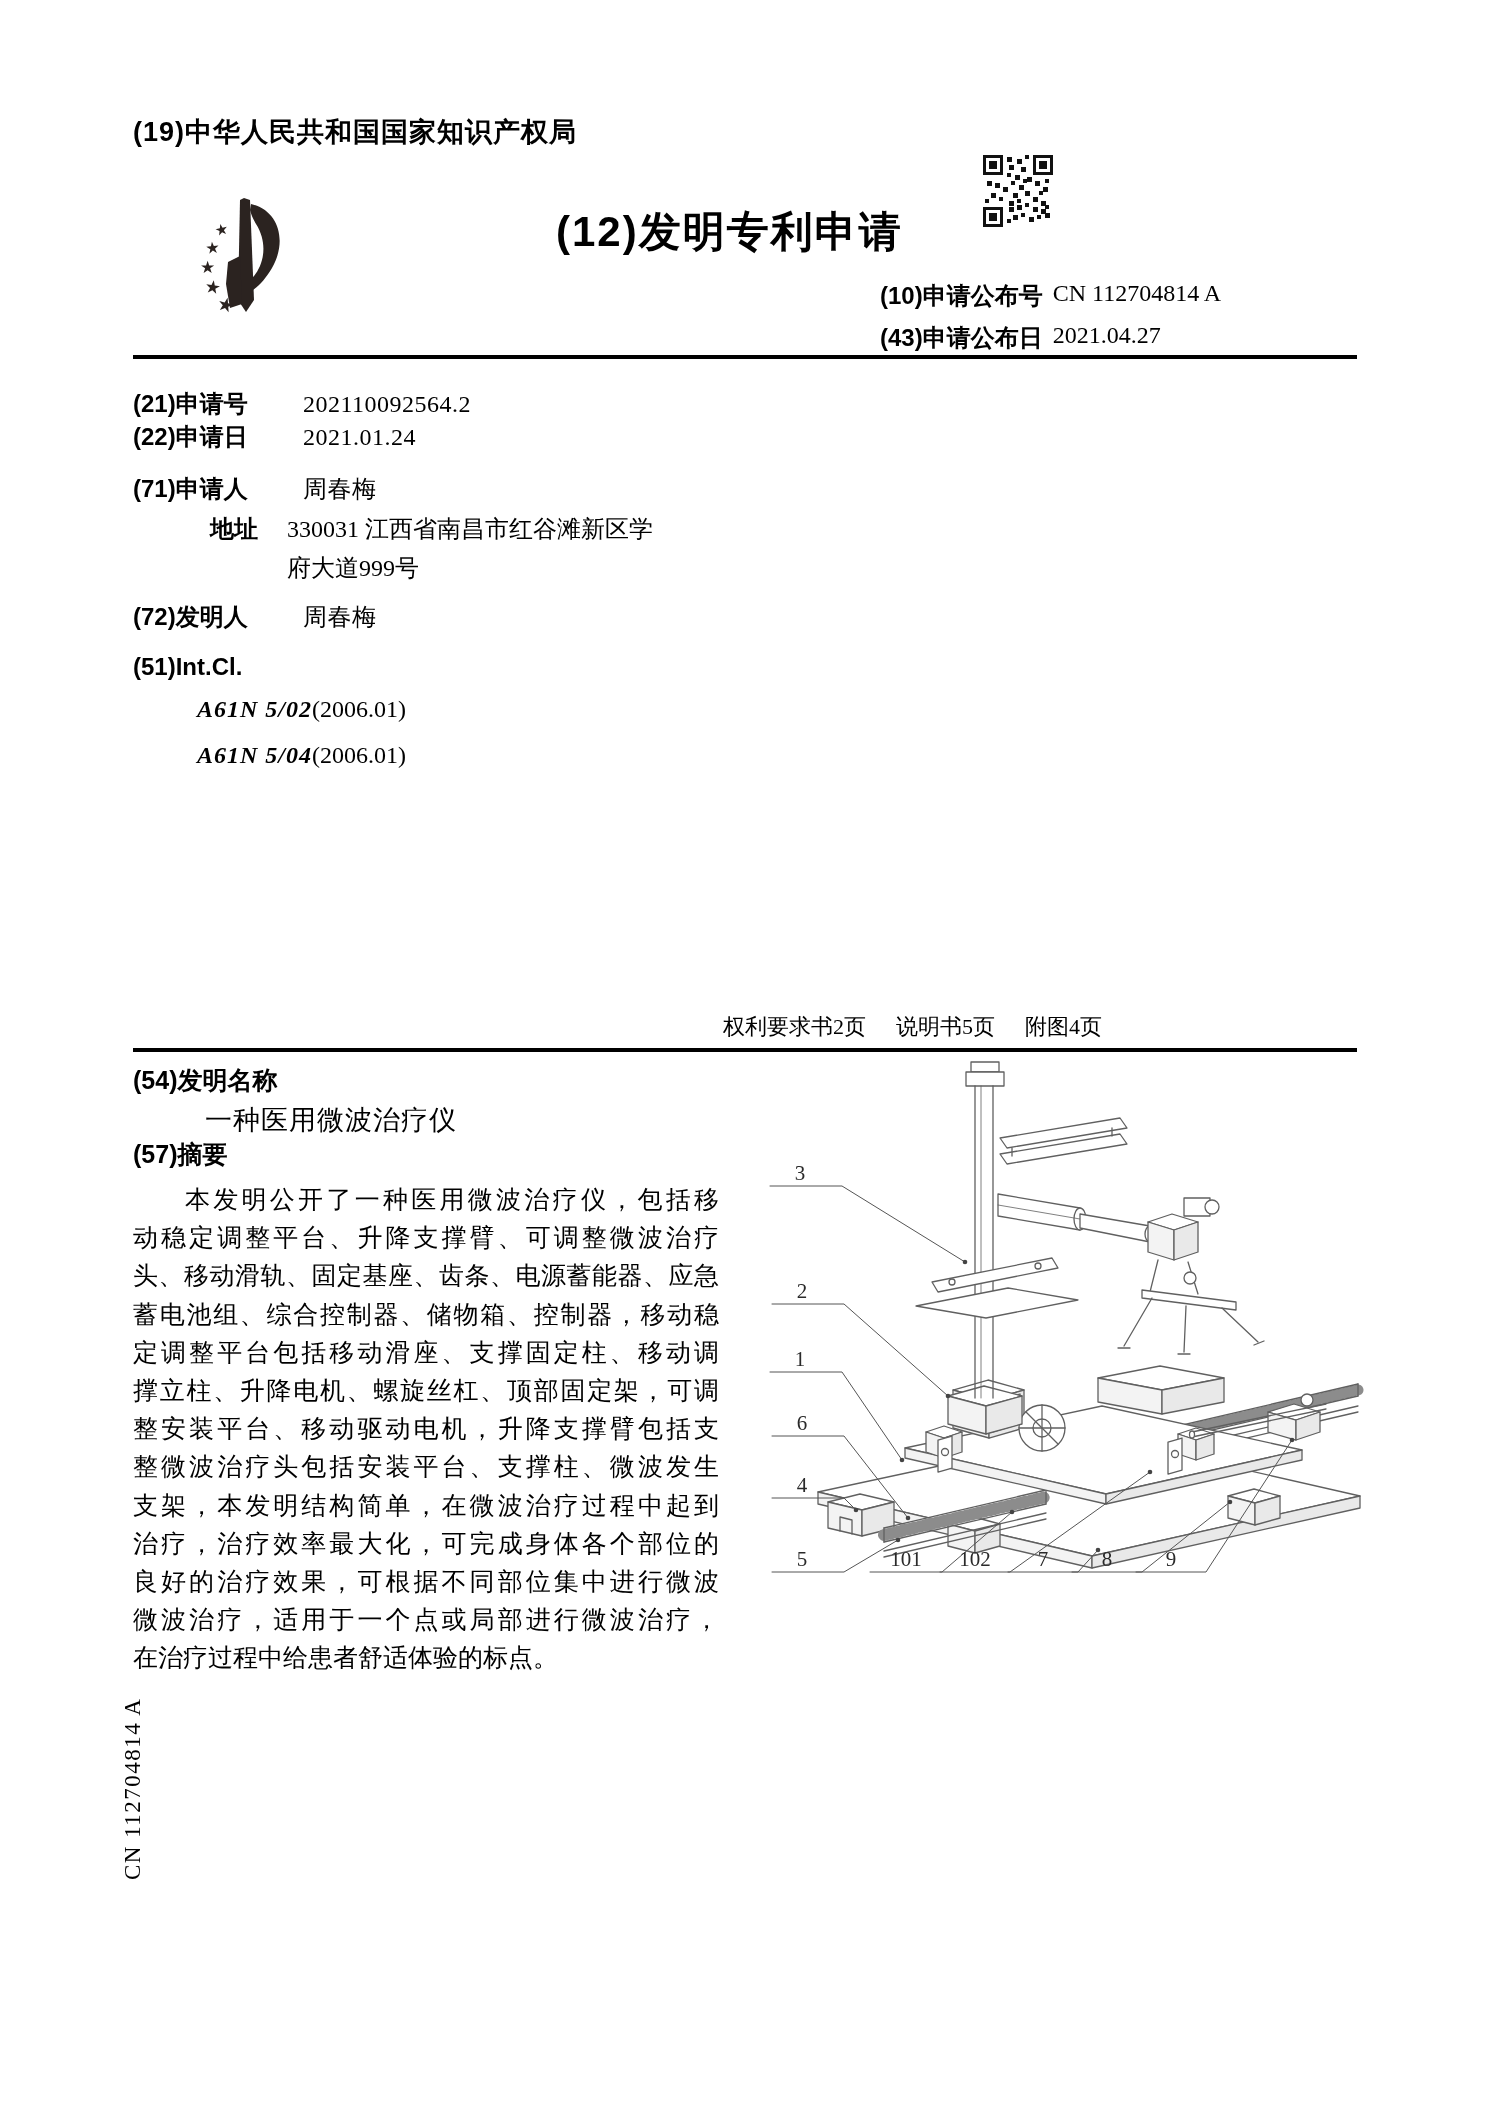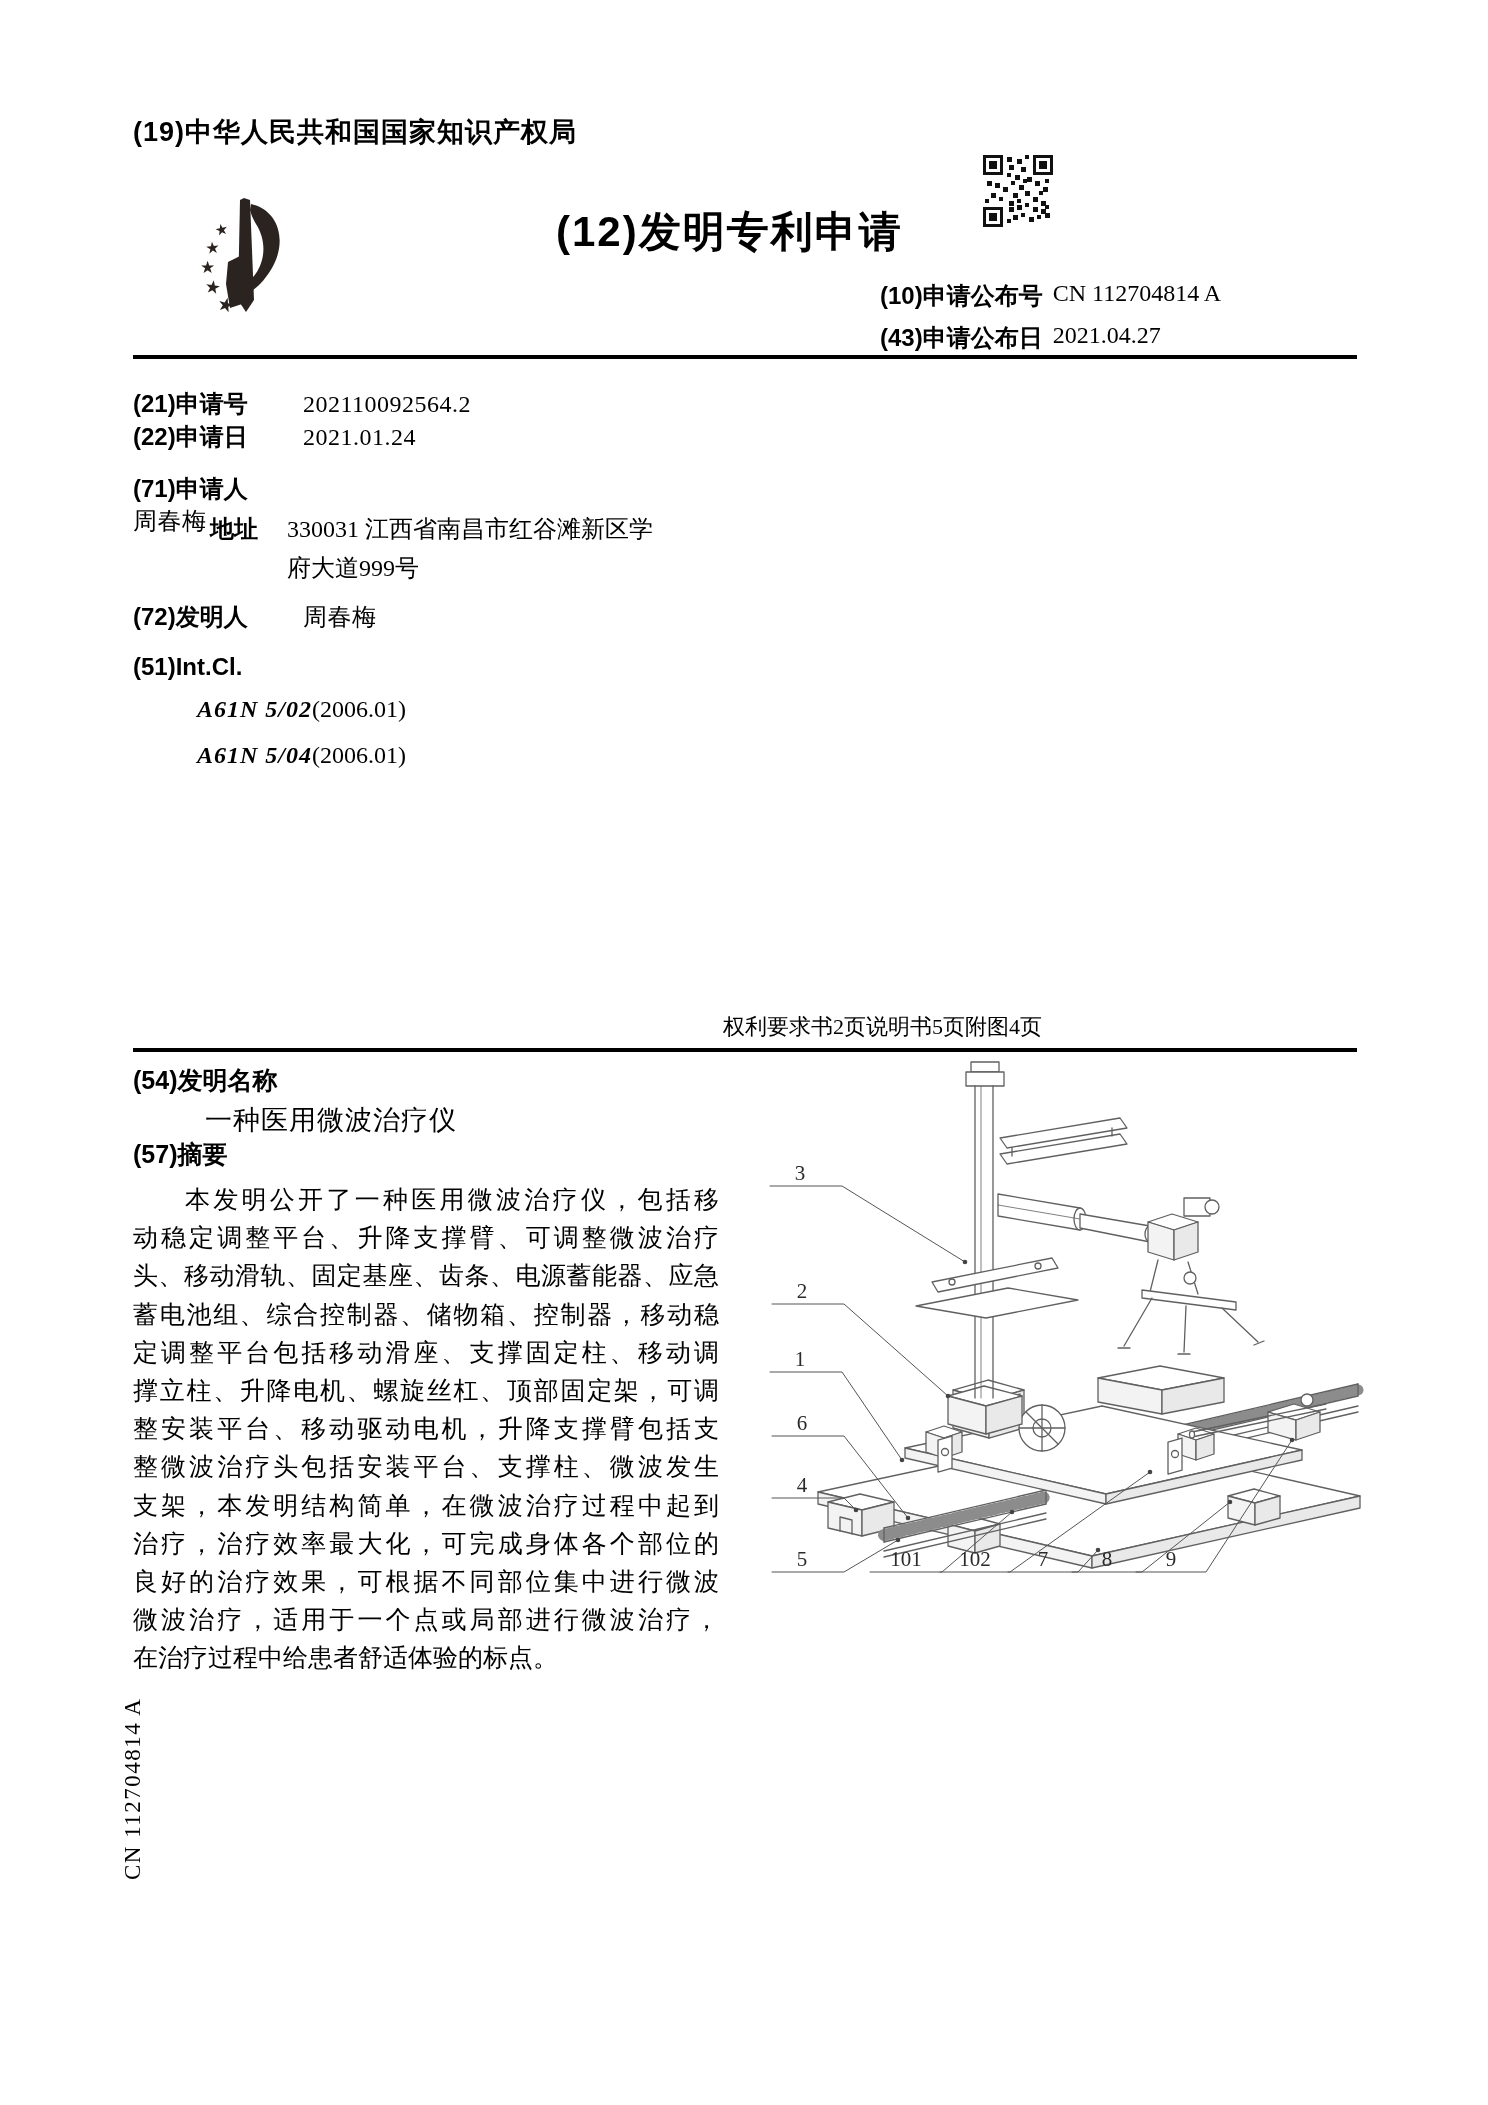--- a/index.html
+++ b/index.html
@@ -18,21 +18,21 @@
   .pubrow{position:absolute;left:880px;display:flex;align-items:flex-start;gap:10px;font-size:24px;}
   .pubrow .lbl{font-size:24px;}
   .bib-row{position:absolute;left:133px;display:flex;align-items:baseline;font-size:24px;}
   .bib-row .lbl{min-width:170px;font-size:24px;}
   .bib-row .val{font-size:24px;letter-spacing:.5px;}
   .addr1{position:absolute;left:210px;display:flex;align-items:baseline;font-size:24px;}
   .addr1 .lbl{min-width:77px;}
   .addr2{position:absolute;left:287px;font-size:24px;text-align:right;}
   .ipc-row{position:absolute;left:197px;font-size:24px;}
   .ipc-code{font-style:italic;font-weight:700;letter-spacing:1px;}
-  .pages-line{position:absolute;left:723px;top:1012px;display:flex;font-size:22px;}
+  .pages-line{position:absolute;left:723px;top:1012px;display:flex;gap:30px;font-size:22px;}
   .sec-label{position:absolute;left:133px;font-size:25px;}
   .inv-title{position:absolute;left:205px;top:1102px;font-size:27px;letter-spacing:1px;}
   .abstract{position:absolute;left:133px;top:1181px;width:586px;font-size:25px;}
   .abs-line{height:38.2px;line-height:38.2px;text-align:justify;text-align-last:justify;white-space:nowrap;}
   .abs-line.first{text-indent:52px;}
   .abs-line.last{text-align-last:left;}
   .side-num{
     position:absolute;left:120px;top:1880px;width:215px;height:28px;
     transform:rotate(-90deg);transform-origin:0 0;
     font-size:23px;letter-spacing:1.5px;white-space:nowrap;
@@ -127,21 +127,21 @@
   <div class="rule" style="top:355px;height:4px;"></div>
 
   <div class="bib-row" style="top:388px;">
     <span class="lbl sans b">(21)申请号</span>
     <span class="val">202110092564.2</span>
   </div>
   <div class="bib-row" style="top:421px;">
     <span class="lbl sans b">(22)申请日</span>
     <span class="val">2021.01.24</span>
   </div>
-  <div class="bib-row" style="top:473px;flex-direction:column;">
+  <div class="bib-row" style="top:473px;">
     <span class="lbl sans b">(71)申请人</span>
     <span class="val">周春梅</span>
   </div>
   <div class="addr1" style="top:513px;">
     <span class="lbl sans b">地址</span>
     <span class="val">330031 江西省南昌市红谷滩新区学</span>
   </div>
   <div class="addr2" style="top:552px;">府大道999号</div>
   <div class="bib-row" style="top:601px;">
     <span class="lbl sans b">(72)发明人</span>

